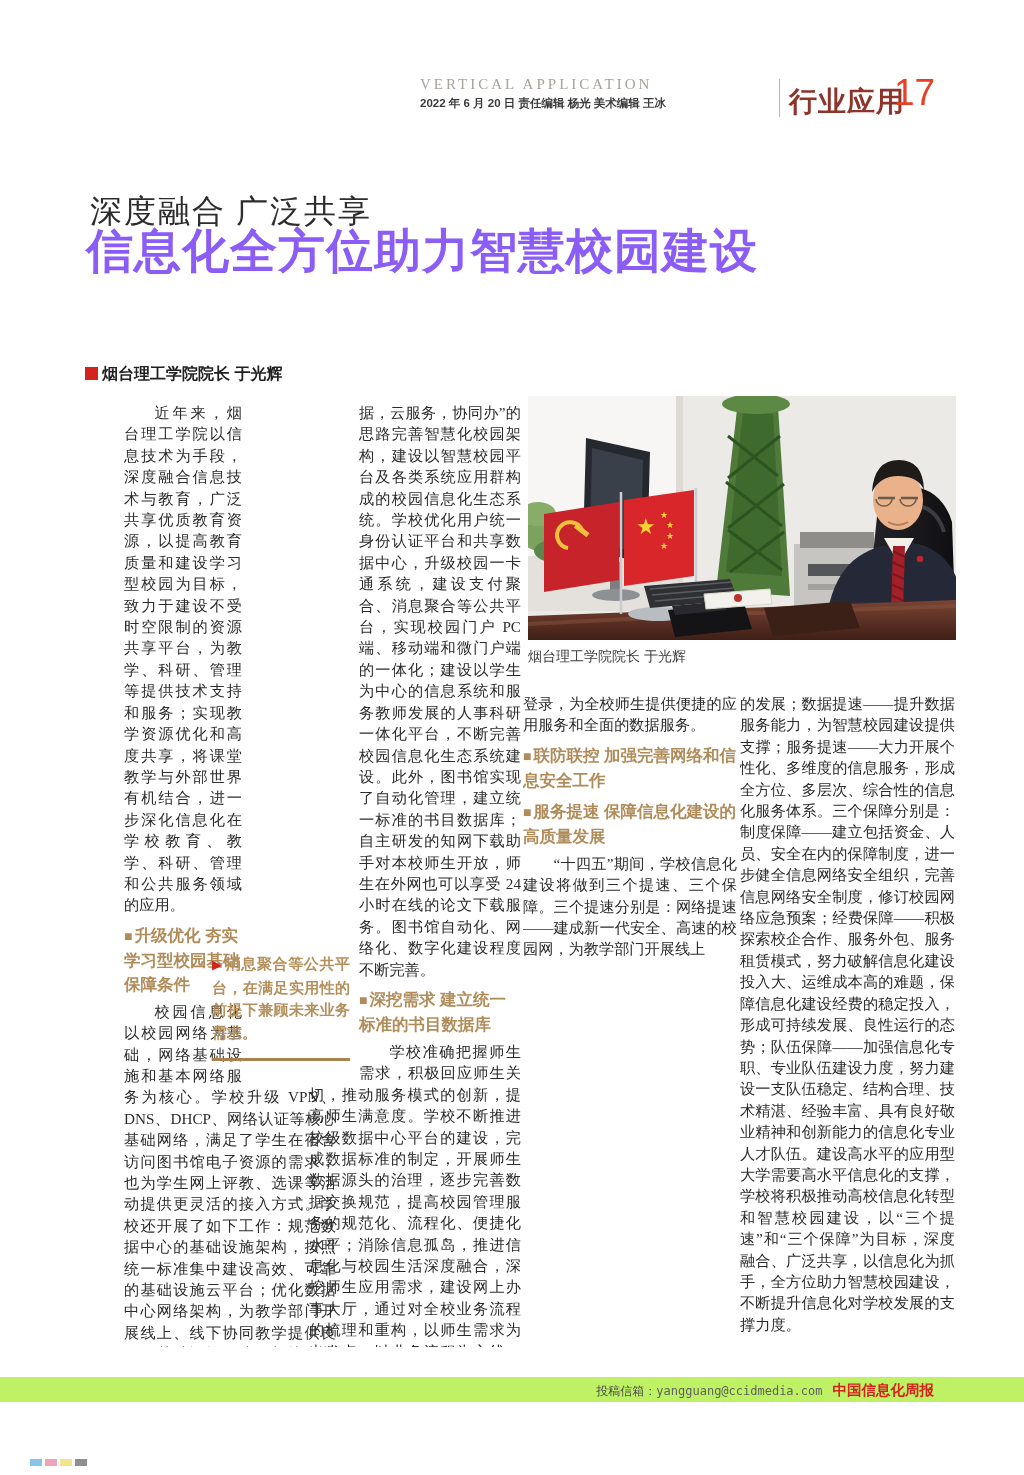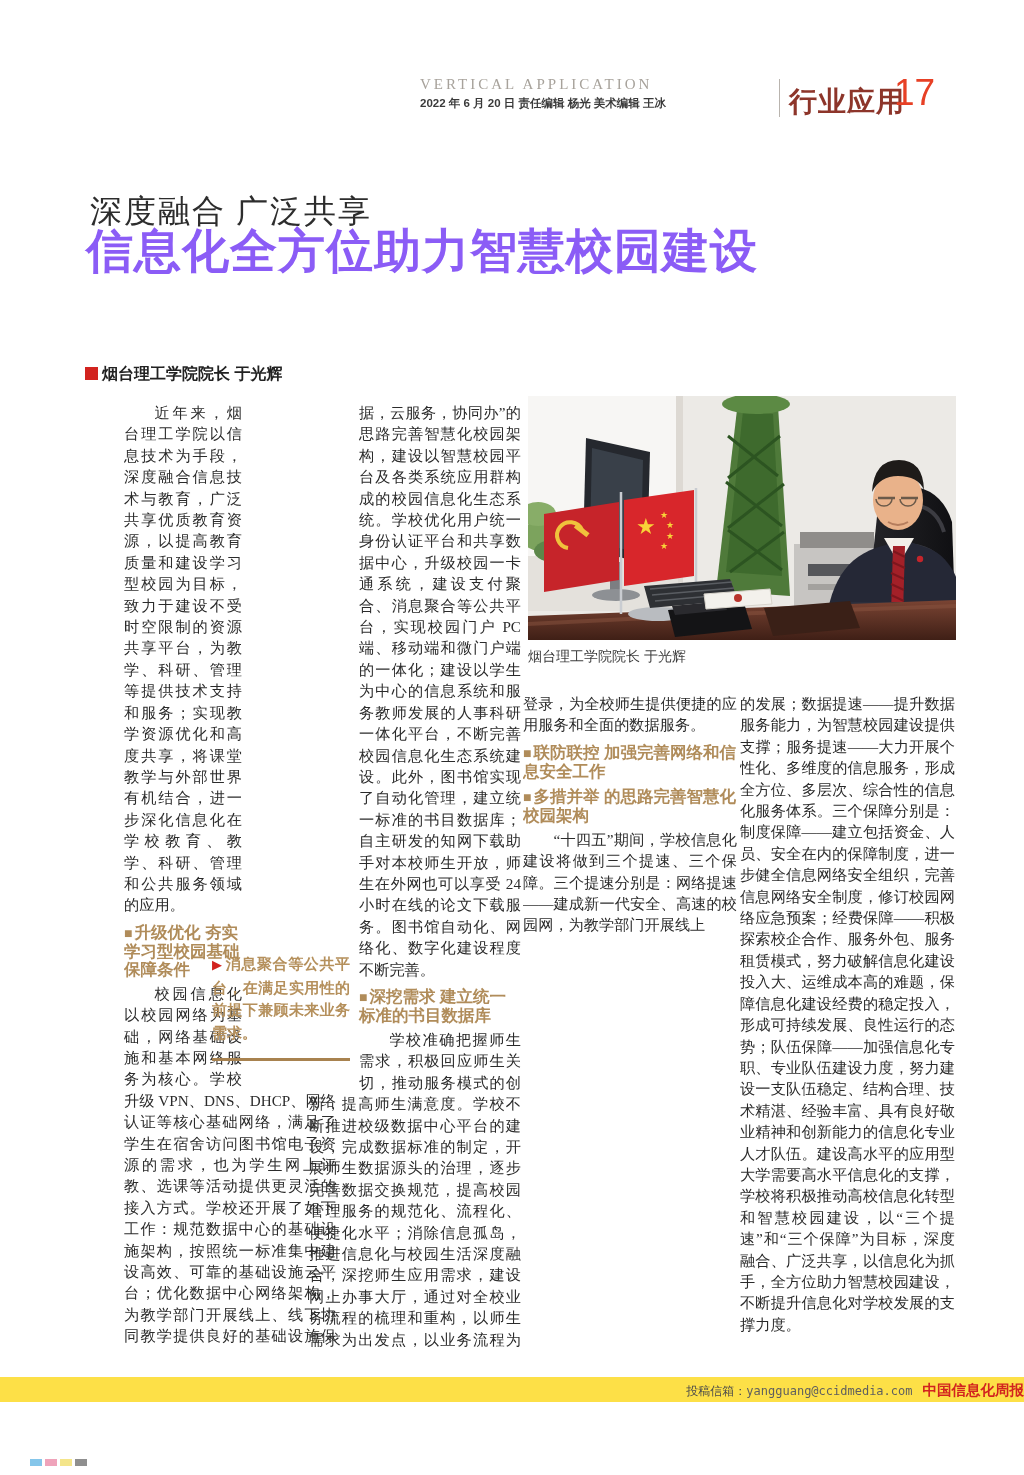--- a/index.html
+++ b/index.html
@@ -54,21 +54,21 @@
     text-align:justify; overflow:hidden; max-height:945px;
   }
   .col1 { left:103px;margin-left:21px; }
   .col2 { left:309px; }
   .col3 { left:523px; top:693px; width:214px; max-height:660px; }
   .col4 { left:740px; top:693px; width:215px; max-height:660px; }
   .para { text-indent:2em; }
   .para.cont { text-indent:0; }
   .sec-head {
     font-family:"Liberation Sans","DejaVu Sans",sans-serif;
-    font-size:16.5px; line-height:18px; font-weight:bold; color:#b08c5a;
+    font-size:16.5px; line-height:24px; font-weight:bold; color:#b08c5a;
     margin:7px 0 5px 0; text-align:left;
   }
   .sec-head::before { content:"■"; font-size:14px; margin-right:2px; }
 
   
   .qspace { display:block; }
   .qspace-r { float:right; width:88px; height:130px; margin-top:545px; margin-left:6px; }
   .qspace-l { float:left;  width:44px; height:130px; margin-top:545px; margin-right:6px; }
 
   
@@ -84,21 +84,21 @@
   .photo { position:absolute; left:528px; top:396px; width:428px; height:244px; overflow:hidden; }
   .photo-caption {
     position:absolute; left:528px; top:648px;
     font-family:"Liberation Sans","DejaVu Sans",sans-serif;
     font-size:14px; color:#3c3c3c;
   }
 
   
   .footer {
     position:absolute; left:0; top:1377px; width:1024px; height:25px;
-    background:#fde047; text-align:right; 
+    background:#bef264; text-align:right; padding-right:90px;
     font-family:"Liberation Sans","DejaVu Sans",sans-serif;
     line-height:25px; white-space:nowrap;
   }
   .footer .lbl { font-size:12px; color:#4b4b4b; }
   .footer .mail { font-size:12px; color:#5f5f5f; font-family:"DejaVu Sans Mono","Liberation Mono",monospace; }
   .footer .brand { font-size:14.5px; font-weight:bold; color:#d2231f; margin-left:10px; font-family:"Liberation Serif","DejaVu Serif",serif; }
 
   
   .regmarks { position:absolute; left:30px; top:1459px; display:flex; gap:3px; }
   .regmarks i { display:block; width:12px; height:7px; }
@@ -131,21 +131,21 @@
     </div>
   <div class="col col2">
     <div class="qspace qspace-l"></div>
   <p class="para cont">据，云服务，协同办”的思路完善智慧化校园架构，建设以智慧校园平台及各类系统应用群构成的校园信息化生态系统。学校优化用户统一身份认证平台和共享数据中心，升级校园一卡通系统，建设支付聚合、消息聚合等公共平台，实现校园门户 PC 端、移动端和微门户端的一体化；建设以学生为中心的信息系统和服务教师发展的人事科研一体化平台，不断完善校园信息化生态系统建设。此外，图书馆实现了自动化管理，建立统一标准的书目数据库；自主研发的知网下载助手对本校师生开放，师生在外网也可以享受 24 小时在线的论文下载服务。图书馆自动化、网络化、数字化建设程度不断完善。</p>
       <h3 class="sec-head">深挖需求 建立统一标准的书目数据库</h3>
       <p class="para">学校准确把握师生需求，积极回应师生关切，推动服务模式的创新，提高师生满意度。学校不断推进校级数据中心平台的建设，完成数据标准的制定，开展师生数据源头的治理，逐步完善数据交换规范，提高校园管理服务的规范化、流程化、便捷化水平；消除信息孤岛，推进信息化与校园生活深度融合，深挖师生应用需求，建设网上办事大厅，通过对全校业务流程的梳理和重构，以师生需求为出发点，以业务流程为主线，统筹各部门服务资源；打破各部门业务系统数据无法整合的现状，满足师生快捷高效地在网上办理业务的诉求，以公共服务大厅为载体，实现教务系统和办公系统以及其他业务系统的单点</p>
     </div>
   <div class="col col3">
       <p class="para cont">登录，为全校师生提供便捷的应用服务和全面的数据服务。</p>
       <h3 class="sec-head">联防联控 加强完善网络和信息安全工作</h3>
-      <h3 class="sec-head">多措并举 的思路完善智慧化校园架构</h3>
+      <h3 class="sec-head">服务提速 保障信息化建设的高质量发展</h3>
       <p class="para">“十四五”期间，学校信息化建设将做到三个提速、三个保障。三个提速分别是：网络提速——建成新一代安全、高速的校园网，为教学部门开展线上</p>
     </div>
   <div class="col col4">
       <p class="para cont">的发展；数据提速——提升数据服务能力，为智慧校园建设提供支撑；服务提速——大力开展个性化、多维度的信息服务，形成全方位、多层次、综合性的信息化服务体系。三个保障分别是：制度保障——建立包括资金、人员、安全在内的保障制度，进一步健全信息网络安全组织，完善信息网络安全制度，修订校园网络应急预案；经费保障——积极探索校企合作、服务外包、服务租赁模式，努力破解信息化建设投入大、运维成本高的难题，保障信息化建设经费的稳定投入，形成可持续发展、良性运行的态势；队伍保障——加强信息化专职、专业队伍建设力度，努力建设一支队伍稳定、结构合理、技术精湛、经验丰富、具有良好敬业精神和创新能力的信息化专业人才队伍。建设高水平的应用型大学需要高水平信息化的支撑，学校将积极推动高校信息化转型和智慧校园建设，以“三个提速”和“三个保障”为目标，深度融合、广泛共享，以信息化为抓手，全方位助力智慧校园建设，不断提升信息化对学校发展的支撑力度。</p>
     </div>
 
   <div class="pullquote">
     <span class="arrow">▶</span><span>消息聚合等公共平台，在满足实用性的前提下兼顾未来业务需求。</span>
   </div>
 

